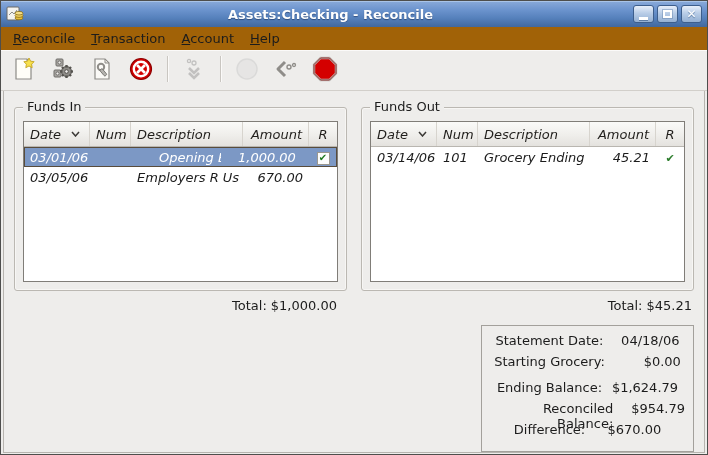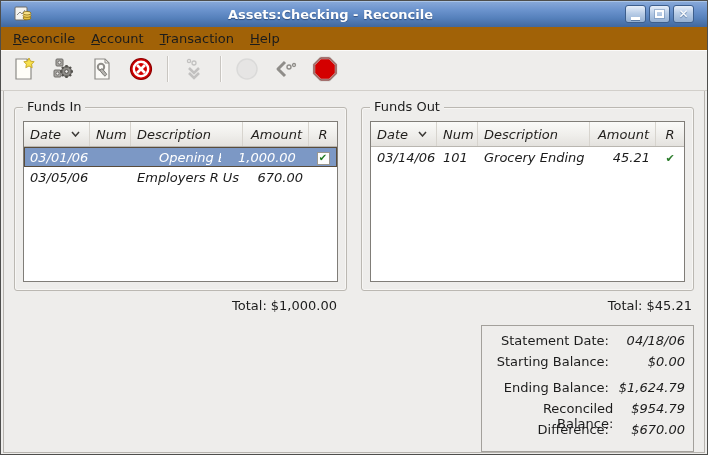--- a/index.html
+++ b/index.html
@@ -16,21 +16,21 @@
     display: flex; flex-direction: column;
     background: #eeedeb;
     overflow: hidden;
   }
   
   .titlebar {
     height: 26px; flex: 0 0 26px;
     background: linear-gradient(180deg,#8aaada 0%, #6b93cd 35%, #5681bc 65%, #41689e 100%);
     box-shadow: inset 0 1px 0 #a9c4e8;
     display: flex; align-items: center;
-    padding: 0 13px;
+    padding: 0 5px;
     justify-content: space-between;
   }
   .win-icon { width: 18px; height: 16px; margin-right: 4px; }
   .title {
     flex: 1; text-align: center; color: #ffffff; font-weight: bold;
     font-size: 13px; text-shadow: 0 1px 1px rgba(20,40,80,.55);
     white-space: nowrap; overflow: hidden;
   }
   .win-btns { display: flex; gap: 3px; }
   .win-btn {
@@ -118,23 +118,23 @@
   
   .totals { display: flex; gap: 30px; margin-top: 7px; }
   .total-half { flex: 1; text-align: right; font-size: 13px; padding-right: 2px; }
   .total-half .tv { margin-left: 4px; }
   
   .summary {
     width: 213px; margin-left: auto; margin-top: 12px; margin-right: 0px;
     border: 1px solid #a3a09b; background: #eeedeb;
     padding: 7px 8px 8px 8px;
   }
-  .srow { display: flex; justify-content: flex-end; align-items: baseline; height: 21px; font-size: 13px; }
+  .srow { display: flex; justify-content: center; align-items: baseline; height: 21px; font-size: 13px; }
   .srow .sl { text-align: right; }
-  .srow .sv { width: 76px; text-align: right; white-space: nowrap; font-style: italic; }
+  .srow .sv { width: 76px; text-align: right; white-space: nowrap; }
   .sgap { margin-bottom: 5px; }
   
   .statusbar {
     height: 24px; flex: 0 0 24px;
     margin-top: 1px;
     border-top: 1px solid #d8d5d0;
     box-shadow: inset 0 1px 0 #fbfaf9;
     position: relative;
   }
 </style>
@@ -160,22 +160,22 @@
           <span class="glyph-max"></span>
         </div>
       <div class="win-btn">
           <span class="glyph-close">✕</span>
         </div>
     </div>
   </div>
 
   <div class="menubar">
     <div class="menu-item"><span class="mn">R</span><span>econcile</span></div>
+    <div class="menu-item"><span class="mn">T</span><span>ransaction</span></div>
     <div class="menu-item"><span class="mn">A</span><span>ccount</span></div>
-    <div class="menu-item"><span class="mn">T</span><span>ransaction</span></div>
     <div class="menu-item"><span class="mn">H</span><span>elp</span></div>
   </div>
 
   <div class="toolbar">
     <div class="tbtn">
       <svg width="26" height="26" viewBox="0 0 26 26">
         <path d="M5 3 h11 l4 4 v16 h-15 z" fill="#fffef8" stroke="#8d8b87" stroke-width="1.2"></path>
         <path d="M16 3 l4 4 h-4 z" fill="#e8e6e0" stroke="#8d8b87" stroke-width="1"></path>
         <path d="M18 2 l1.6 3.2 3.5 .5 -2.5 2.5 .6 3.5 -3.2 -1.7 -3.2 1.7 .6 -3.5 -2.5 -2.5 3.5 -.5 z" fill="#f6df4c" stroke="#c4a41f" stroke-width="0.9"></path>
       </svg>
@@ -332,21 +332,21 @@
         <span>Total:</span><span class="tv">$45.21</span>
       </div>
     </div>
 
     <div class="summary">
       <div class="srow">
         <span class="sl">Statement Date:</span>
         <span class="sv">04/18/06</span>
       </div>
       <div class="srow sgap">
-        <span class="sl">Starting Balance:</span>
+        <span class="sl">Starting Grocery:</span>
         <span class="sv">$0.00</span>
       </div>
       <div class="srow">
         <span class="sl">Ending Balance:</span>
         <span class="sv">$1,624.79</span>
       </div>
       <div class="srow">
         <span class="sl">Reconciled Balance:</span>
         <span class="sv">$954.79</span>
       </div>

